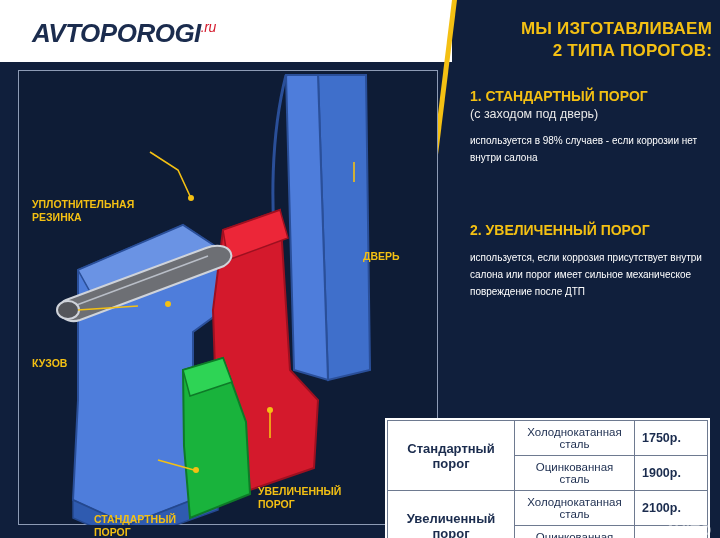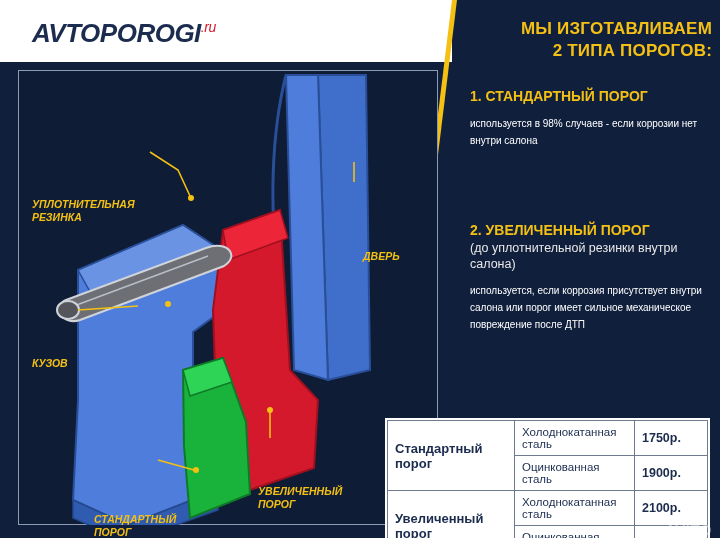--- a/index.html
+++ b/index.html
@@ -124,20 +124,21 @@
     width: 100%;
     table-layout: fixed;
   }
   .price-table td {
     border: 1px solid #6e7a90;
     padding: 5px 7px;
     font-size: 11.5px;
     color: #1b2c4e;
     background: #ffffff;
     vertical-align: middle;
+    text-align: center;
   }
   .price-table td.name {
     width: 112px;
     font-size: 13px;
     font-weight: bold;
     line-height: 15px;
   }
   .price-table td.price {
     width: 58px;
     font-weight: bold;
@@ -155,21 +156,20 @@
     height: 455px;
   }
   .illus svg { display: block; }
   .lbl {
     position: absolute;
     color: #f4c013;
     font-size: 10.5px;
     font-weight: bold;
     line-height: 13px;
     white-space: pre-line;
-    font-style: italic;
   }
   .lbl-door   { left: 345px; top: 140px; margin-top: 40px; }
   .lbl-seal   { left: 14px;  top: 128px; }
   .lbl-body   { left: 14px;  top: 287px; }
   .lbl-std    { left: 76px;  top: 443px; }
   .lbl-big    { left: 240px; top: 415px; }
   
   .watermark {
     position: absolute;
     right: 8px;
@@ -239,26 +239,26 @@
   </div>
 
   <div class="right-col">
     <div class="headline">
       <div>МЫ ИЗГОТАВЛИВАЕМ</div>
       <div>2 ТИПА ПОРОГОВ:</div>
     </div>
 
     <div class="sec" style="top:88px;">
       <p class="sec-title">1. СТАНДАРТНЫЙ ПОРОГ</p>
+      <p class="sec-sub">(с заходом под дверь)</p>
       <p class="sec-body">используется в 98% случаев - если коррозии нет внутри салона</p>
     </div>
 
     <div class="sec" style="top:222px;">
       <p class="sec-title">2. УВЕЛИЧЕННЫЙ ПОРОГ</p>
-      <p class="sec-sub">(до уплотнительной резинки внутри салона)</p>
       <p class="sec-body">используется, если коррозия присутствует внутри салона или порог имеет сильное механическое повреждение после ДТП</p>
     </div>
   </div>
 
   <div class="price-table">
     <table>
       <tbody>
           <tr>
         <td class="name" rowspan="2">Стандартный порог</td>
         <td>Холоднокатанная сталь</td>

